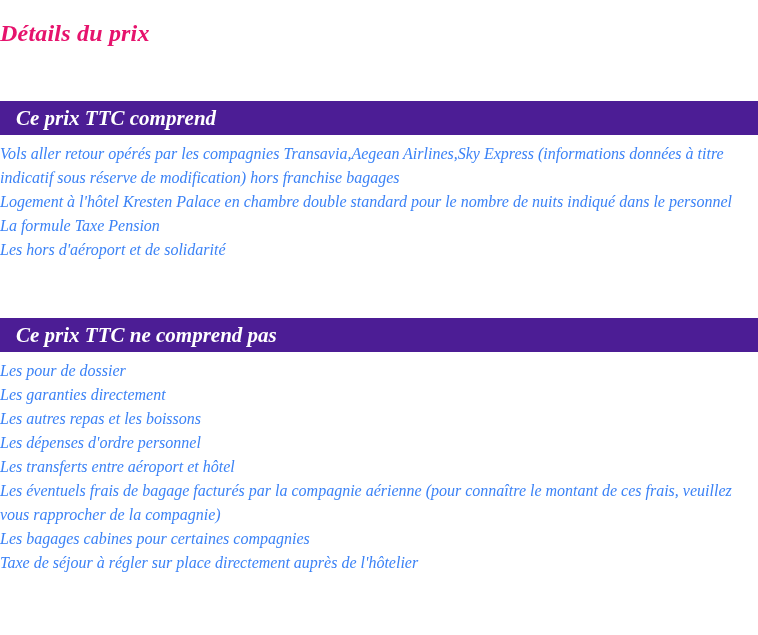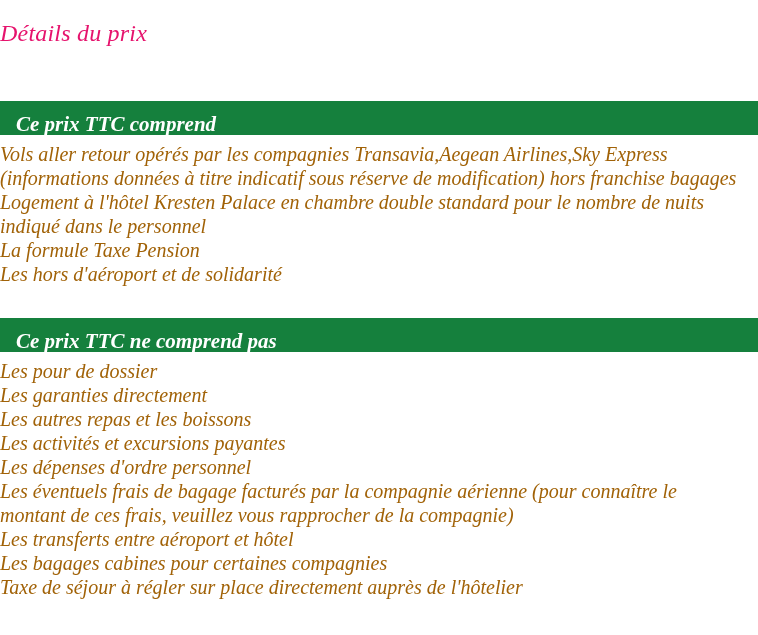--- a/index.html
+++ b/index.html
@@ -17,61 +17,61 @@
     position: relative;
     width: 758px;
     height: 635px;
   }
   .page-title {
     position: absolute;
     left: 0px;
     top: 20px;
     font-family: "Liberation Serif", serif;
     font-style: italic;
-    font-weight: normal;
+    font-weight: bold;
     font-size: 24px;
     color: #e6136d;
     letter-spacing: 0.2px;
   }
   .section {
     position: absolute;
     left: 0px;
     width: 758px;
   }
   .section-included {
     top: 101px;
   }
   .section-excluded {
     top: 318px;
   }
   .section-header {
-    background: #15803d;
+    background: #4c1d95;
     height: 34px;
     width: 758px;
     box-sizing: border-box;
     display: flex;
-    align-items: flex-end;
+    align-items: center;
     padding-left: 16px;
   }
   .section-header-text {
     font-family: "Liberation Serif", serif;
     font-style: italic;
     font-weight: bold;
     font-size: 21px;
     color: #ffffff;
     line-height: 1;
   }
   .section-body {
     padding-top: 7px;
   }
   .item {
     font-family: "Liberation Serif", serif;
     font-style: italic;
-    font-size: 20px;
-    color: #a16207;
+    font-size: 16px;
+    color: #3b82f6;
     line-height: 24px;
     padding: 0 14px 0 0;
     white-space: normal;
   }
 </style>
 </head>
 <body>
 
 <div class="page">
 
@@ -90,22 +90,21 @@
   </div>
 
   <div class="section section-excluded">
     <div class="section-header">
       <span class="section-header-text">Ce prix TTC ne comprend pas</span>
     </div>
     <div class="section-body">
       <div class="item">Les pour de dossier</div>
       <div class="item">Les garanties directement</div>
       <div class="item">Les autres repas et les boissons</div>
-      <div class="item">Les activités et excursions payantes</div>
       <div class="item">Les dépenses d'ordre personnel</div>
+      <div class="item">Les transferts entre aéroport et hôtel</div>
       <div class="item">Les éventuels frais de bagage facturés par la compagnie aérienne (pour connaître le montant de ces frais, veuillez vous rapprocher de la compagnie)</div>
-      <div class="item">Les transferts entre aéroport et hôtel</div>
       <div class="item">Les bagages cabines pour certaines compagnies</div>
       <div class="item">Taxe de séjour à régler sur place directement auprès de l'hôtelier</div>
     </div>
   </div>
 
 </div>
 
 </body></html>

